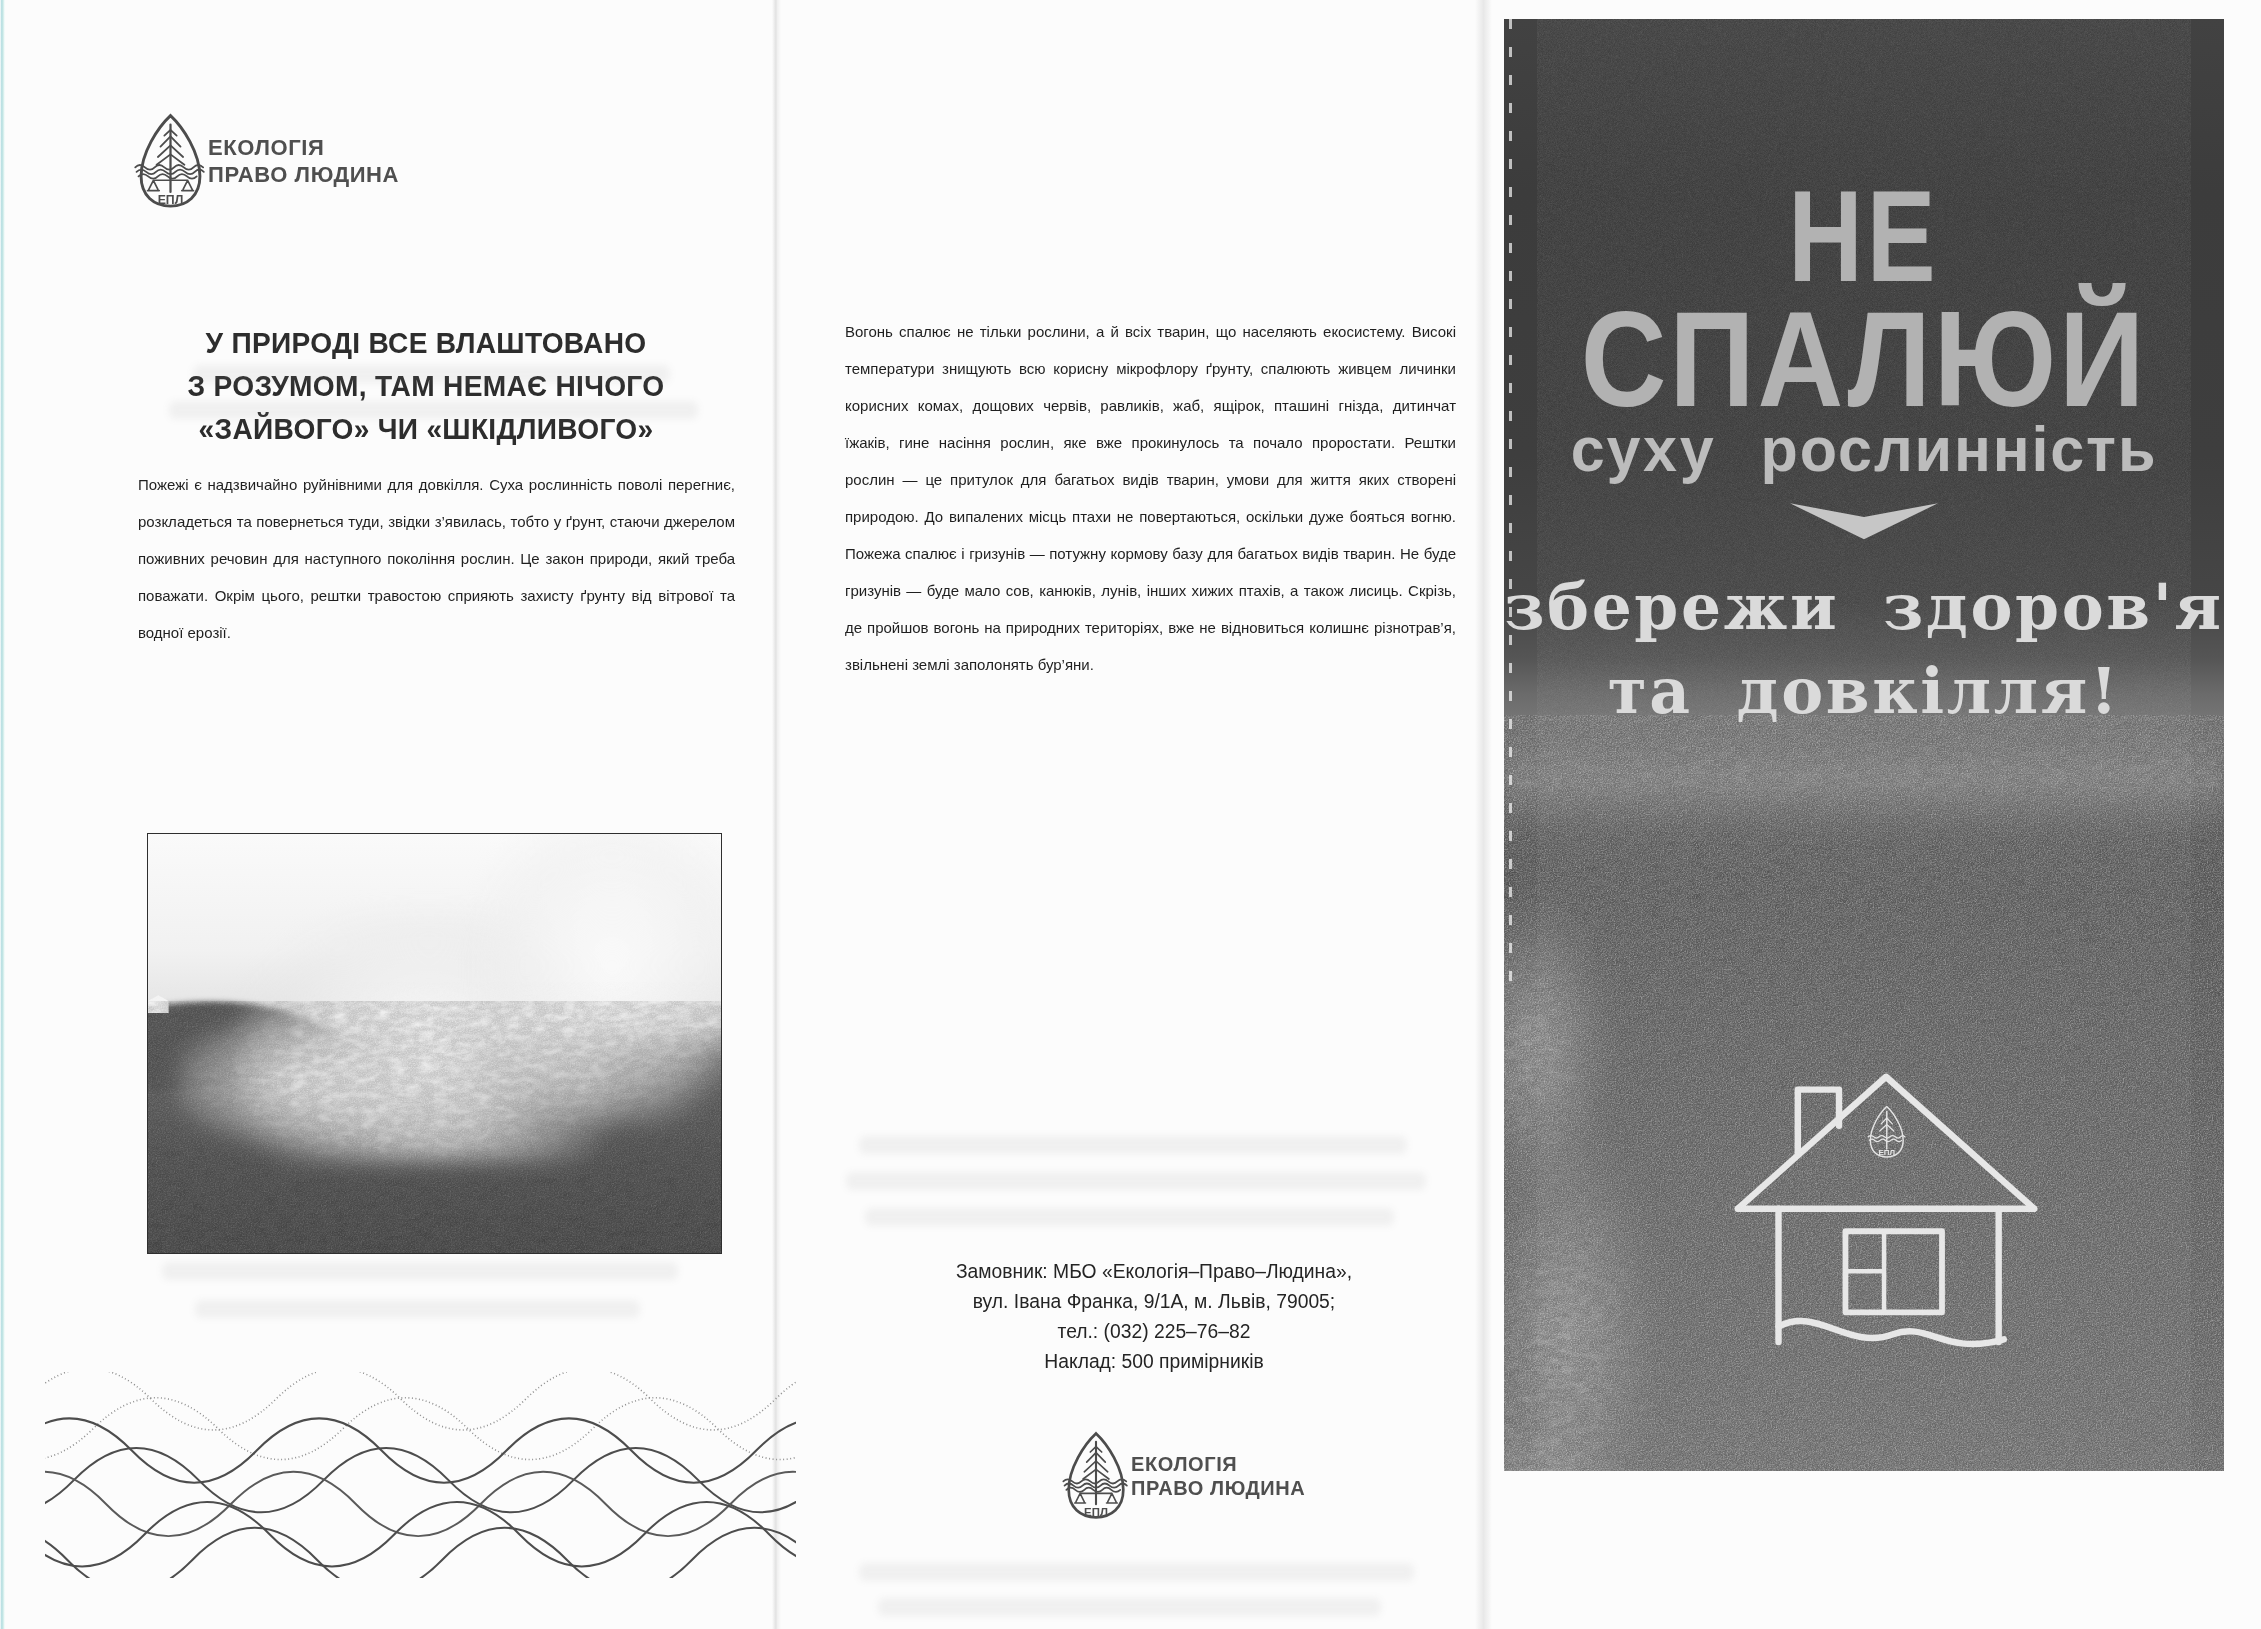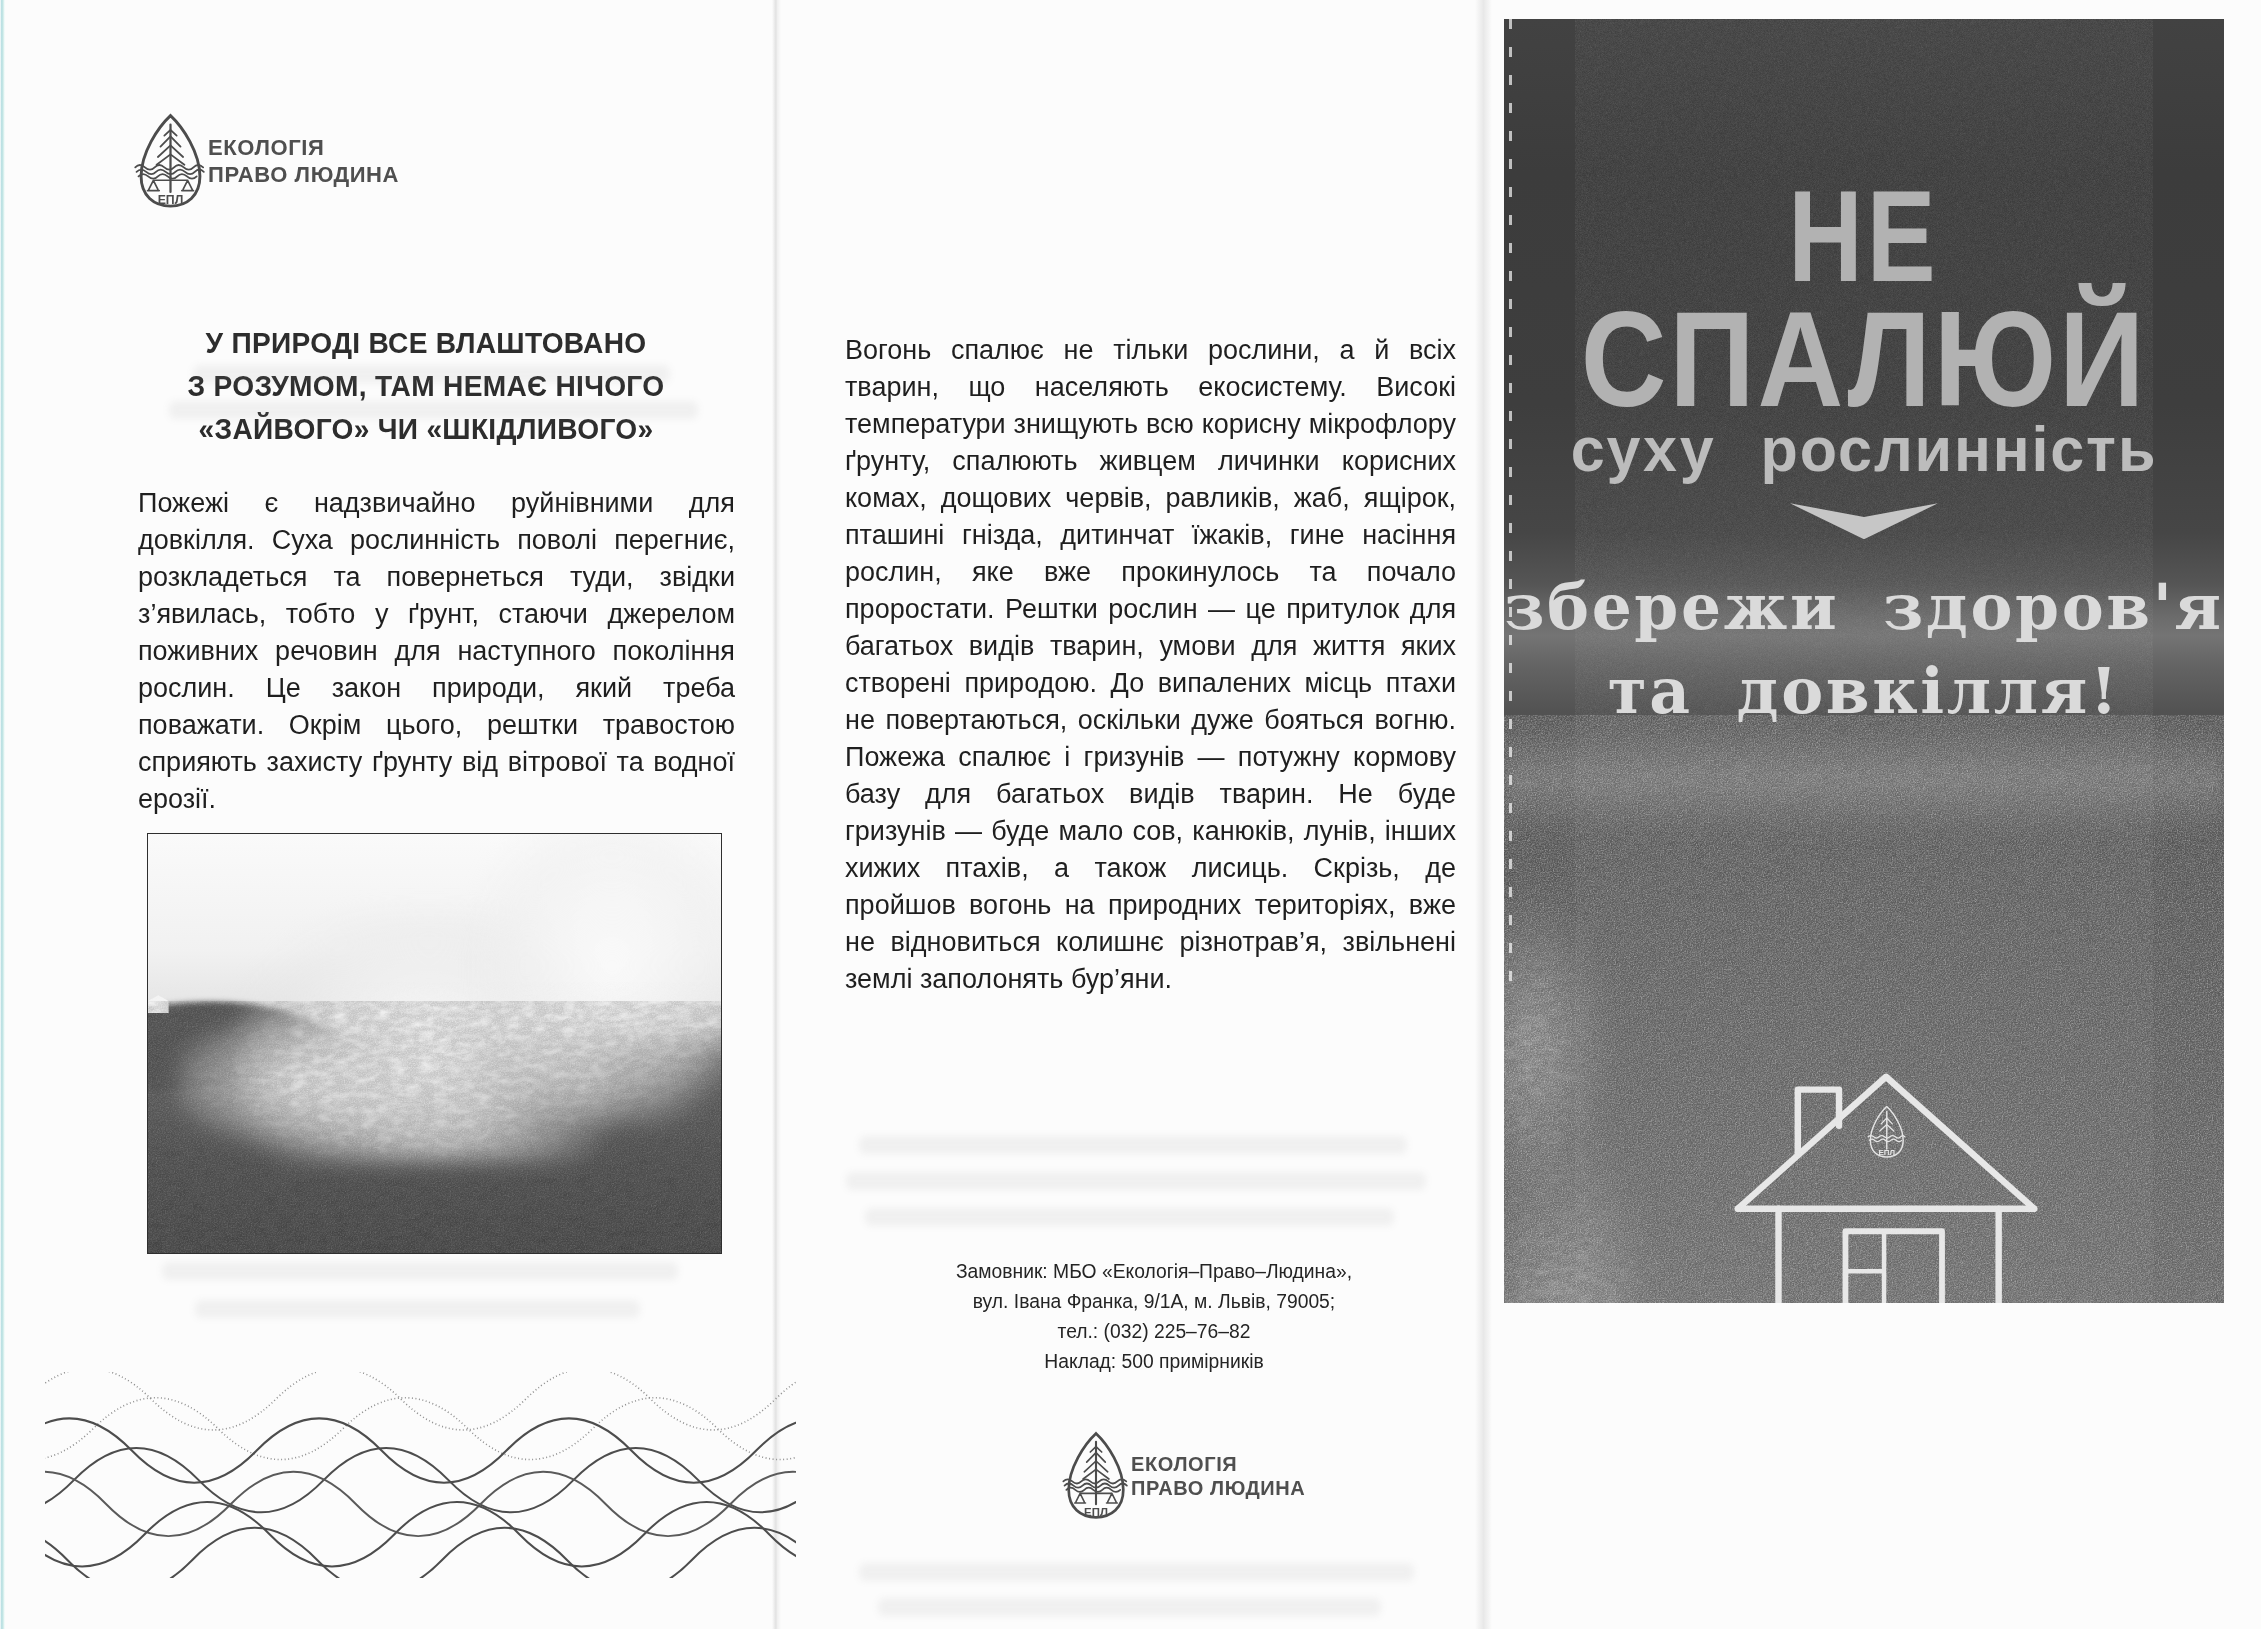--- a/index.html
+++ b/index.html
@@ -22,21 +22,21 @@
   
   .logo-row{display:flex;align-items:center;}
   .logo-text{font-weight:bold;color:#4f4f4f;letter-spacing:0.6px;}
   .logo-text-top{font-size:22px;line-height:26.4px;}
   .logo-text-bottom{font-size:20px;line-height:24.5px;}
   .logo-top{left:133px;top:113px;}
   .logo-bottom{left:1061px;top:1431px;}
   
   .head{left:115px;top:322px;width:622px;text-align:center;font-weight:bold;
     font-size:29px;line-height:43px;color:#2d2d2d;letter-spacing:0.3px;transform:scaleX(.97);}
-  .body-col{font-size:27px;line-height:37px;text-align:justify;margin-top:19px;}
+  .body-col{font-size:15px;line-height:37px;text-align:justify;}
   .left-body{left:138px;top:466px;width:597px;}
   .photo{left:147px;top:833px;width:573px;height:419px;border:1.9px solid #2f2f2f;overflow:hidden;background:#ddd;}
   .photo-sky{left:0;top:0;width:100%;height:100%;
     background:linear-gradient(180deg,#fafafa 0%,#f1f1f1 28%,#e6e6e6 40%,#cfcfcf 46%,#8f8f8f 50%,#6a6a6a 54%,#565656 62%,#494949 78%,#404040 100%);}
   .smoke{filter:blur(10.3px);}
   .smoke1{left:16%;top:18%;width:66%;height:60%;
     background:radial-gradient(ellipse at 50% 60%,rgba(253,253,253,.96) 0%,rgba(242,242,242,.8) 35%,rgba(232,232,232,.4) 60%,transparent 78%);}
   .smoke2{left:58%;top:-6%;width:46%;height:75%;
     background:radial-gradient(ellipse at 50% 50%,rgba(250,250,250,.95) 0%,rgba(240,240,240,.6) 55%,transparent 80%);}
   .smoke3{left:5%;top:44%;width:42%;height:30%;
@@ -47,21 +47,21 @@
     clip-path:polygon(0 100%,0 32%,50% 0,100% 32%,100% 100%);}
   .photo-noise{left:0;top:0;width:100%;height:100%;opacity:.28;}
   .waves{left:45px;top:1372px;}
   
   .mid-body{left:845px;top:313px;width:611px;}
   .imprint{left:883px;top:1257px;width:542px;text-align:center;
     font-size:19.3px;line-height:30px;color:#242424;}
   
   .ghost{height:18px;background:#8b8b8b;opacity:.10;filter:blur(3.9px);border-radius:6.4px;}
   
-  .cover{left:1504px;top:19.3px;width:720px;height:1284px;overflow:hidden;
+  .cover{left:1504px;top:19.3px;width:720px;height:1452px;overflow:hidden;
     background:var(--cover-background,#3d3d3d);}
   .cover-grad{left:0;top:0;width:100%;height:100%;
     background:linear-gradient(180deg,
       #424242 0%,#3c3c3c 12%,#3e3e3e 30%,#464646 40%,
       #555555 44%,#6b6b6b 46.5%,#747474 48%,#636363 50.5%,
       #525252 54%,#4d4d4d 60%,#565656 70%,#5d5d5d 80%,#666666 92%,#6e6e6e 100%);}
   .fog-band{left:0;top:706px;width:100%;height:110px;filter:blur(7.7px);
     background:linear-gradient(180deg,transparent,rgba(205,205,205,.38) 50%,transparent);}
   .smoke-left{left:-58px;top:864px;width:297px;height:748px;filter:blur(17px);
     background:

